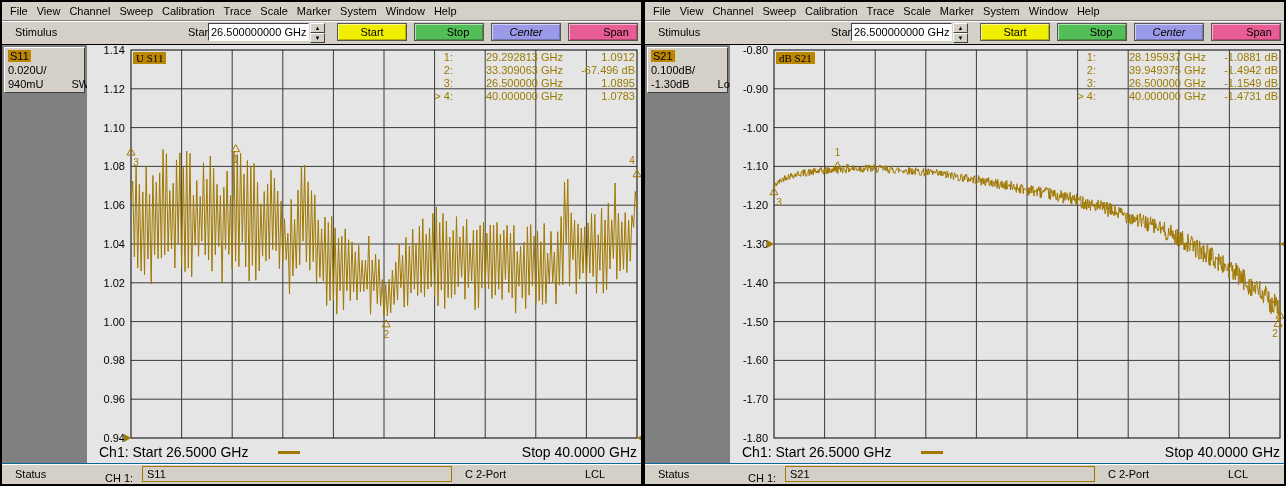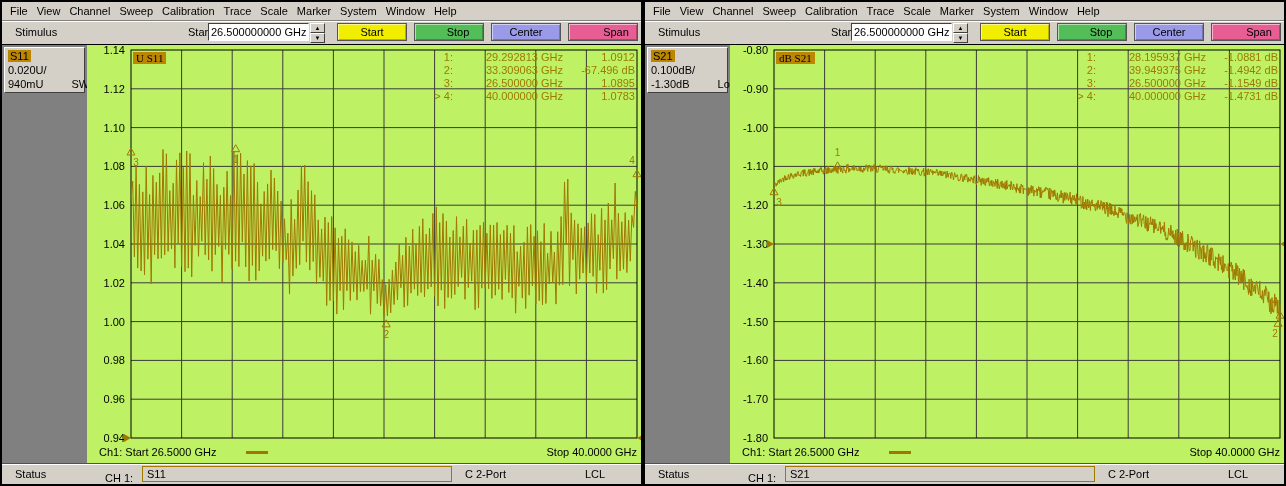--- a/index.html
+++ b/index.html
@@ -16,37 +16,37 @@
   .stim-label{position:absolute;left:13px;top:5px;}
   .start-label{position:absolute;left:186px;top:5px;}
   .freq-input{position:absolute;left:206px;top:2px;width:101px;height:18px;font-size:11px;
               padding:0 2px;border:1px solid;border-color:#404040 #fff #fff #404040;background:#fff;color:#000;}
   .spinner{position:absolute;left:308px;top:2px;width:15px;height:18px;display:flex;flex-direction:column;}
   .spin-btn{flex:1;font-size:6px;line-height:8px;text-align:center;background:#d4d0c8;
             border:1px solid;border-color:#fff #404040 #404040 #fff;padding:0;cursor:default;color:#000;}
   .stim-btn{position:absolute;top:2px;width:70px;height:18px;font-size:11px;color:#000;text-align:center;
             border:1px solid #555;box-shadow:inset 1px 1px 0 rgba(255,255,255,.55), inset -1px -1px 0 rgba(0,0,0,.25);
             line-height:16px;cursor:default;}
-  .btn-start{left:335px;} .btn-stop{left:412px;padding-left:18px;} .btn-center{left:489px;} .btn-span{left:566px;padding-left:26px;}
+  .btn-start{left:335px;} .btn-stop{left:412px;padding-left:18px;} .btn-center{left:489px;font-style:italic;} .btn-span{left:566px;padding-left:26px;}
   
   .main{position:relative;height:419px;border-top:1px solid #000;background:#fff;}
   .strip{position:absolute;left:0;top:0;bottom:0;width:85px;background:#808080;}
   .traceinfo{position:absolute;left:2px;top:2px;width:81px;height:46px;background:#d4d0c8;
              border:1px solid;border-color:#fff #404040 #404040 #fff;font-size:11px;line-height:14px;
              padding:1px 3px;color:#000;cursor:default;}
   .traceinfo .tname{padding:0 2px;color:#000;}
   .ti-row3{display:flex;justify-content:space-between;gap:28px;}
-  .plot{position:absolute;left:85px;right:0;top:0;bottom:0;background:#bef264;}
+  .plot{position:absolute;left:85px;right:0;top:0;bottom:0;background:#e5e5e5;}
   .plot-svg{position:absolute;left:0;top:0;}
   .corner-label{position:absolute;left:46px;top:7px;font-size:11px;padding:0 3px;color:#000;font-family:Liberation Serif, serif;}
   .mtable{position:absolute;top:6px;right:6px;display:grid;grid-template-columns:34px 110px 72px;
           font-size:11px;line-height:13px;text-align:right;}
   .mtable span{white-space:pre;}
   .footer{position:absolute;left:12px;right:4px;top:399px;height:16px;display:flex;align-items:center;
-          font-size:11px;color:#000;}
+          font-size:14px;color:#000;}
   .footer .dash{width:22px;height:3px;margin-left:30px;}
   .footer .spacer{flex:1;}
   
   .statusbar{height:21px;position:relative;border-top:1px solid #0369a1;box-shadow:inset 0 1px 0 #fff;
              font-size:11px;color:#000;background:#d4d0c8;}
   .st-label{position:absolute;left:13px;top:4px;}
   .st-ch{position:absolute;left:103px;top:8px;}
   .st-box{position:absolute;left:140px;top:2px;width:310px;height:16px;line-height:15px;padding-left:4px;}
   .st-cal{position:absolute;left:463px;top:4px;}
   .st-lcl{position:absolute;left:560px;top:4px;margin-left:23px;}

